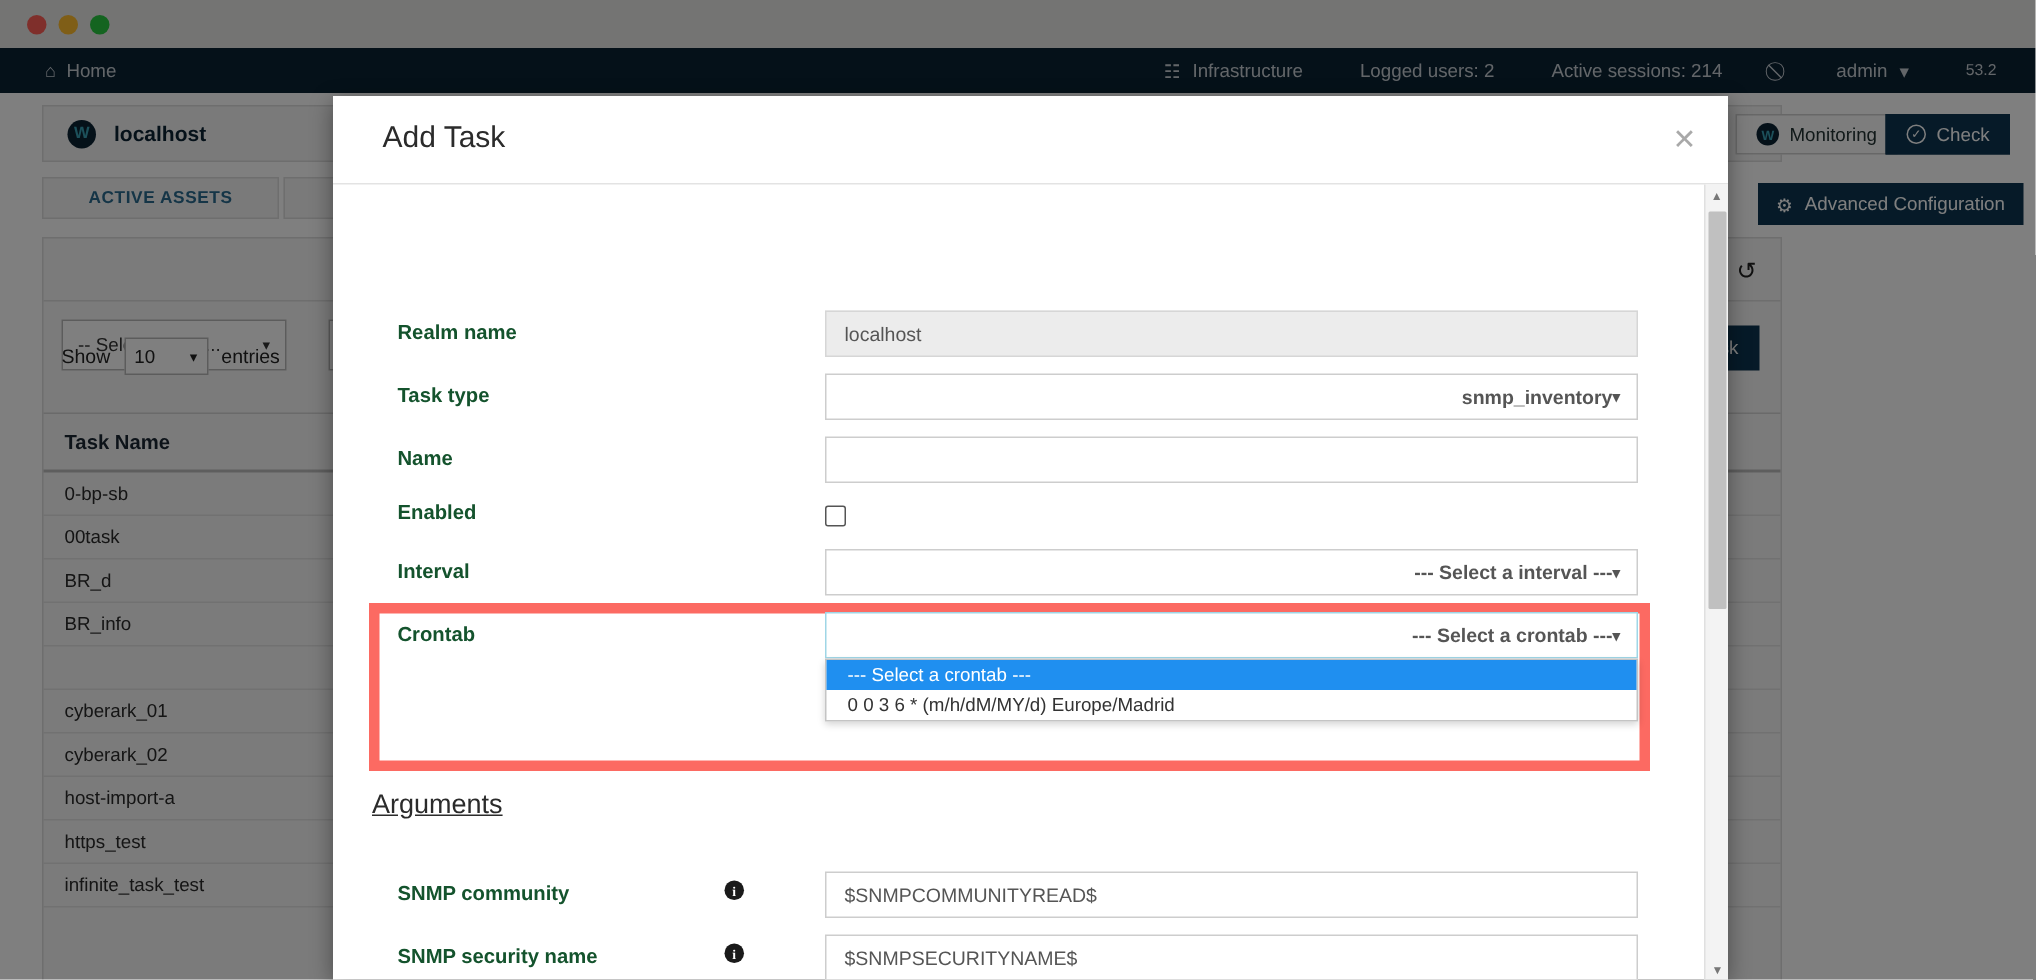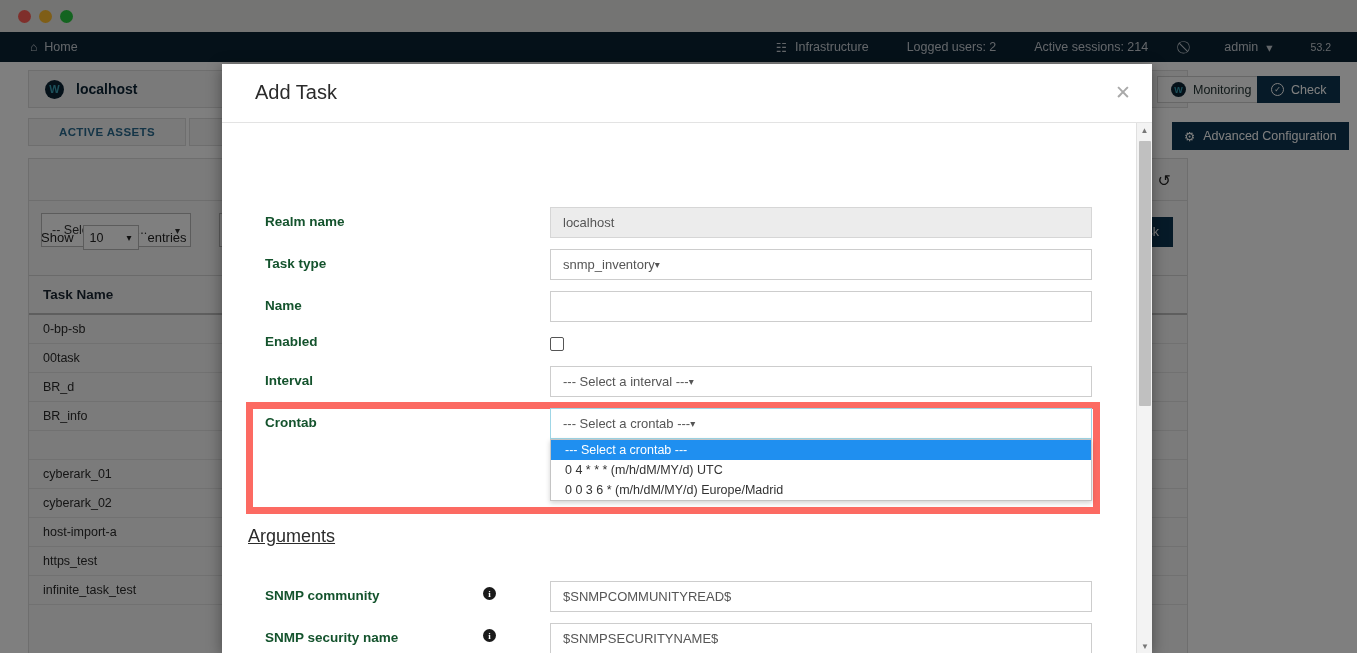--- a/index.html
+++ b/index.html
@@ -155,21 +155,21 @@
   .f-label {
     position: absolute; left: 43px; top: 7px; font-size: 13.5px;
     font-weight: bold; color: #14532d;
   }
   .f-input {
     position: absolute; left: 328px; width: 542px; height: 31px; top: 0;
     border: 1px solid #cdcdcd; background: #fff; font-size: 13px; color: #555;
     display: flex; align-items: center; padding: 0 12px;
   }
   .f-input.readonly { background: #ececec; border-color: #d6d6d6; }
-  .f-input.select { justify-content: flex-start; padding-right: 11px; }
+  .f-input.select { justify-content: flex-end; padding-right: 11px; font-weight: bold; }
   .f-check {
     position: absolute; left: 328px; top: 3px; width: 14px; height: 14px;
     border: 1px solid #555; background: #fff; border-radius: 2px;
   }
 
   .section-title {
     position: absolute; left: 26px; font-size: 18px; color: #2b2b2b; text-decoration: underline;
   }
   .info-icon {
     position: absolute; left: 261px; top: 6px; width: 13px; height: 13px;
@@ -516,21 +516,20 @@
     <div id="crontab-row" style="top:285px;">
       <span class="f-label">Crontab</span>
       <div class="f-input select">
         <span>--- Select a crontab ---</span>
         <span class="caret">▾</span>
       </div>
     </div>
 
     <div id="crontab-list">
         <div class="opt sel">--- Select a crontab ---</div>
-        <div class="opt">0 4 * * * (m/h/dM/MY/d) UTC</div>
         <div class="opt">0 0 3 6 * (m/h/dM/MY/d) Europe/Madrid</div>
       </div>
 
     <div class="section-title" style="top:403px;">Arguments</div>
 
     <div id="args-container">
         <div class="form-row" style="top: 458px;">
           <span class="f-label">SNMP community</span>
           <span class="info-icon">i</span>
           <div class="f-input">

